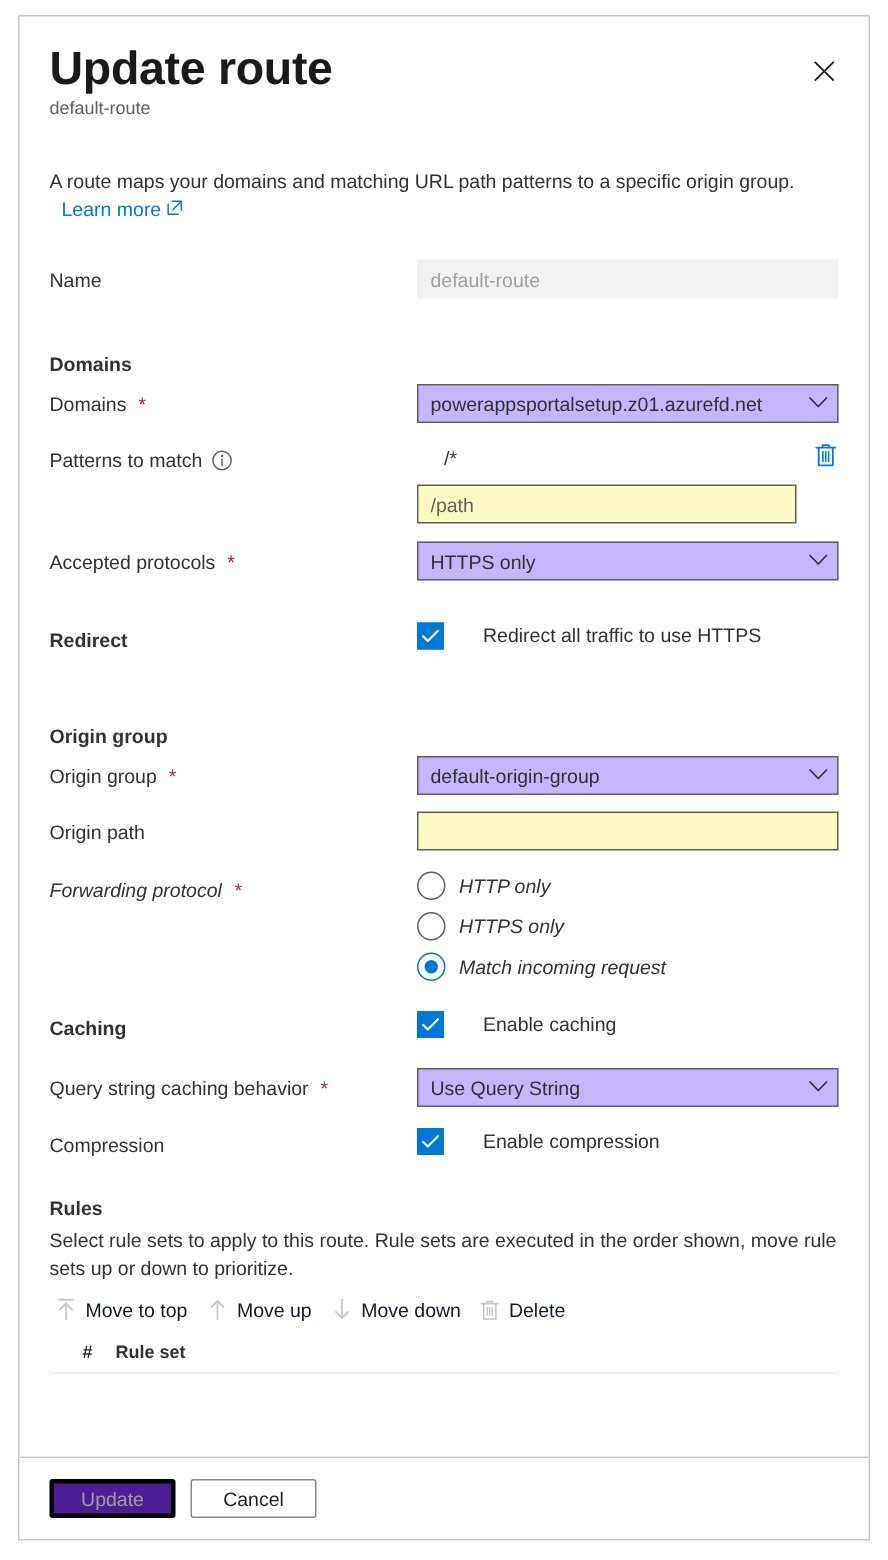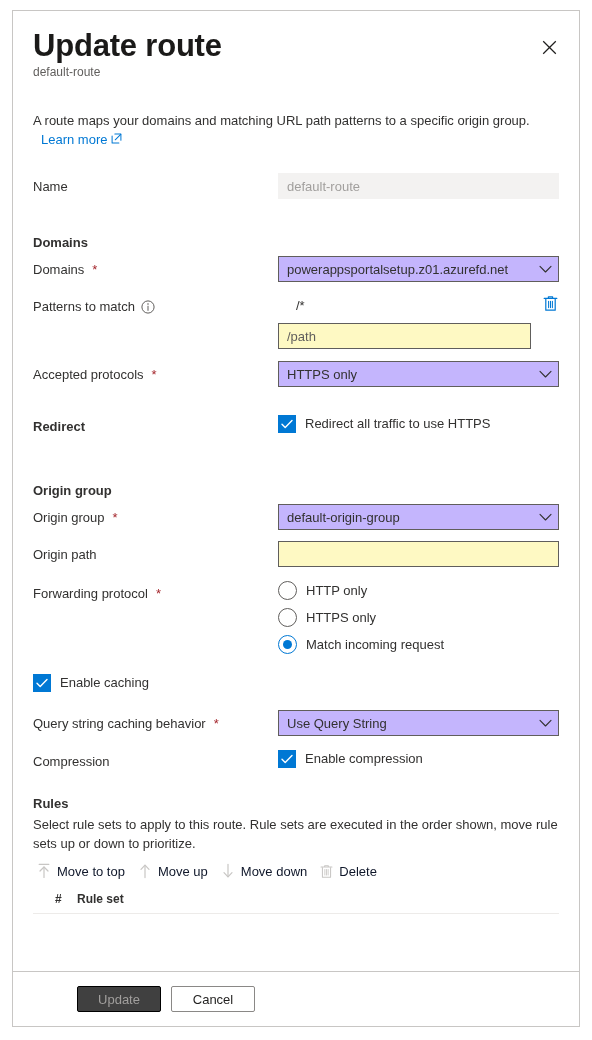--- a/index.html
+++ b/index.html
@@ -166,21 +166,21 @@
     color: #323130;
     padding-left: 18px;
   }
   .trash-btn {
     background: transparent; border: none; cursor: pointer;
     color: #0078d4; padding: 0; margin-right: 1px;
     display: flex; align-items: center;
   }
 
   
-  .cbrow { display: flex; align-items: center; gap: 9px; padding-top: 2px; }
+  .cbrow { display: flex; align-items: center; gap: 26px; padding-top: 2px; }
   .cbox {
     width: 18px; height: 18px;
     border: 1px solid #0078d4;
     background: #0078d4;
     display: flex; align-items: center; justify-content: center;
     flex: 0 0 18px;
     cursor: pointer;
   }
   .cbox svg { display: block; }
   .cblabel { font-size: 13px; color: #323130; line-height: 18px; }
@@ -269,25 +269,24 @@
   .btn {
     height: 26px;
     min-width: 84px;
     font-family: "Liberation Sans", sans-serif;
     font-size: 13px;
     padding: 0 14px;
     border-radius: 2px;
     cursor: pointer;
   }
   .btn-primary-disabled {
-    background: #404040;
-    border: 1px solid #000000;
+    background: #4c1d95;
+    border: 3px solid #000000;
     color: #a19f9d;
     cursor: default;
-    margin-left: 44px;
   }
   .btn-secondary {
     background: #ffffff;
     border: 1px solid #8a8886;
     color: #201f1e;
   }
 </style>
 </head>
 <body>
 
@@ -443,21 +442,21 @@
         </div>
       </div>
 
       <div class="row" style="margin-bottom:13px;">
         <div class="label">Origin path</div>
         <div class="field">
           <input class="textbox" type="text" value="" style="">
         </div>
       </div>
 
-      <div class="row" style="margin-bottom:18px;">
+      <div class="row" style="margin-bottom:18px;font-style:italic;">
         <div class="label">
           <span>Forwarding protocol</span>
             <span class="req">*</span>
         </div>
         <div class="field">
           <div class="radio-group">
             <div class="radio-item">
               <span class="radio"></span>
               <span class="radio-label">HTTP only</span>
             </div>
@@ -467,20 +466,21 @@
             </div>
             <div class="radio-item">
               <span class="radio checked"></span>
               <span class="radio-label">Match incoming request</span>
             </div>
           </div>
         </div>
       </div>
 
       <div class="row" style="margin-bottom:16px;">
+        <div class="label bold">Caching</div>
         <div class="field">
           <div class="cbrow">
             <span class="cbox">
               <span>
                 <svg width="12" height="10" viewBox="0 0 12 10" fill="none" aria-hidden="true">
                   <path d="M1 5.2 L4.2 8.4 L11 1.5" stroke="#ffffff" stroke-width="1.4" stroke-linecap="round" stroke-linejoin="round"></path>
                 </svg>
               </span>
             </span>
             <span class="cblabel">Enable caching</span>

